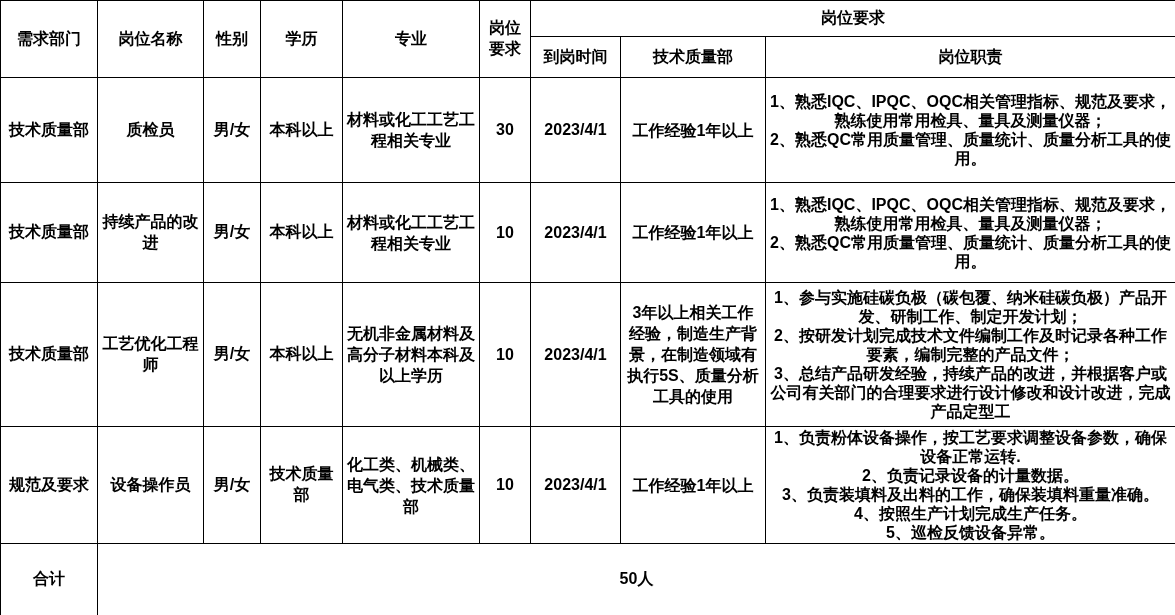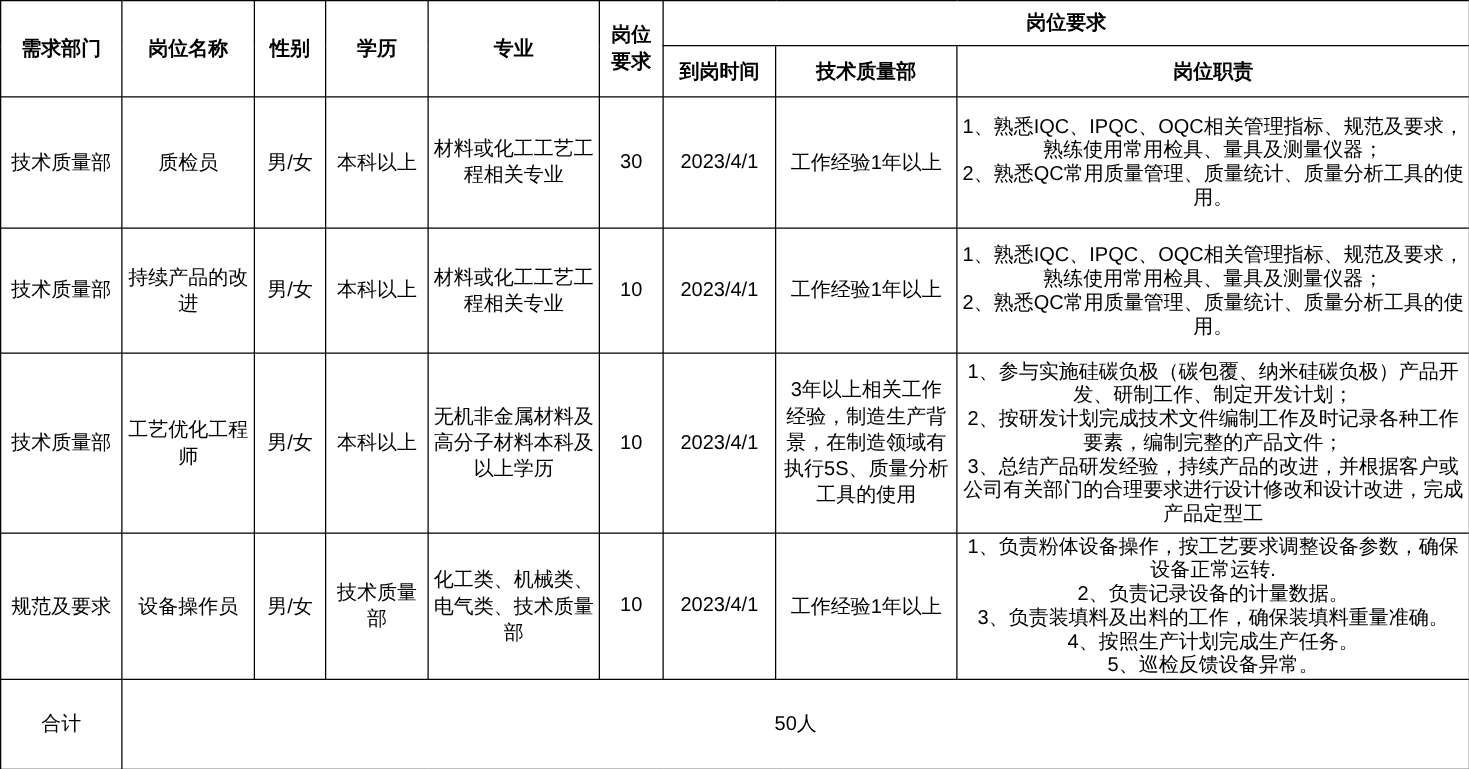--- a/index.html
+++ b/index.html
@@ -10,21 +10,21 @@
     width: 1175px;
     font-family: "Liberation Sans", sans-serif;
     color: #000000;
     background: #ffffff;
   }
   table.recruit th, table.recruit td {
     border: 1px solid #000000;
     text-align: center;
     vertical-align: middle;
     font-size: 16px;
-    font-weight: normal;
+    font-weight: bold;
     padding: 1px 4px;
     overflow: hidden;
   }
   table.recruit th { font-weight: bold; }
   tr.hrow1 { height: 36px; }
   tr.hrow2 { height: 41px; margin-left: 17px; }
   tr.r1 { height: 105px; }
   tr.r2 { height: 100px; }
   tr.r3 { height: 144px; }
   tr.r4 { height: 114px; }

